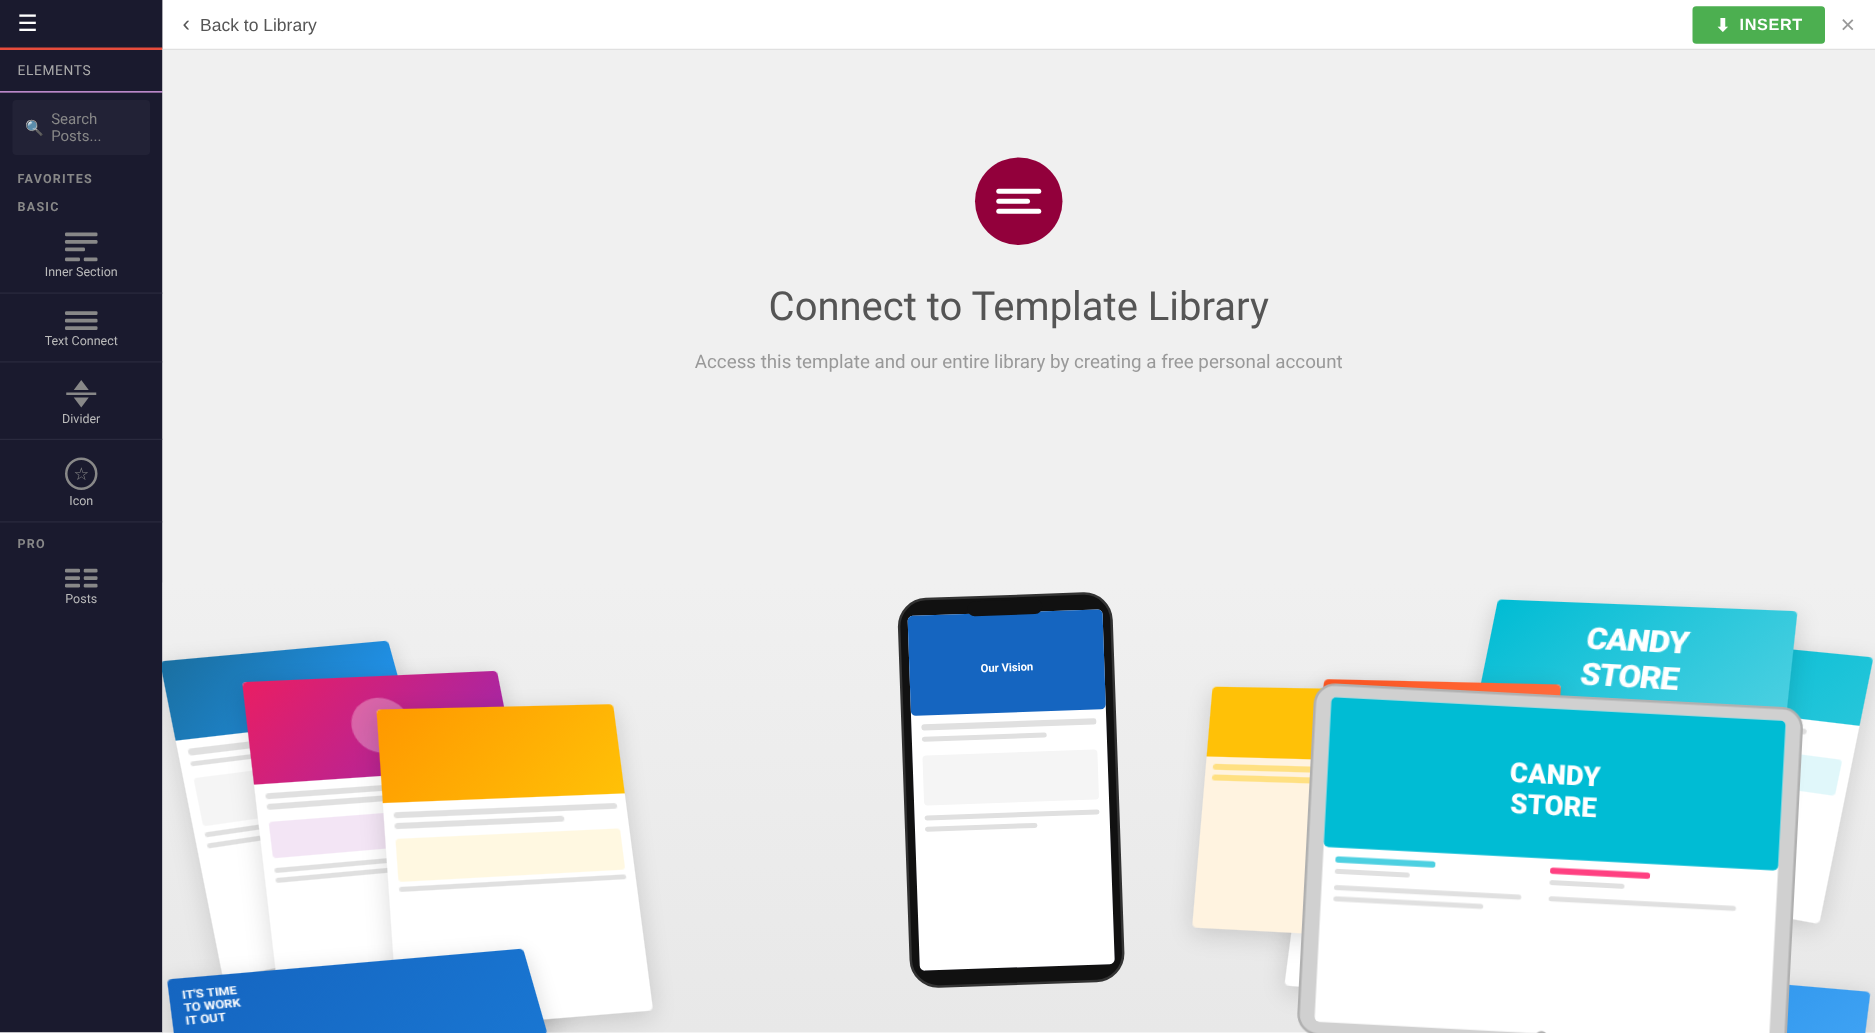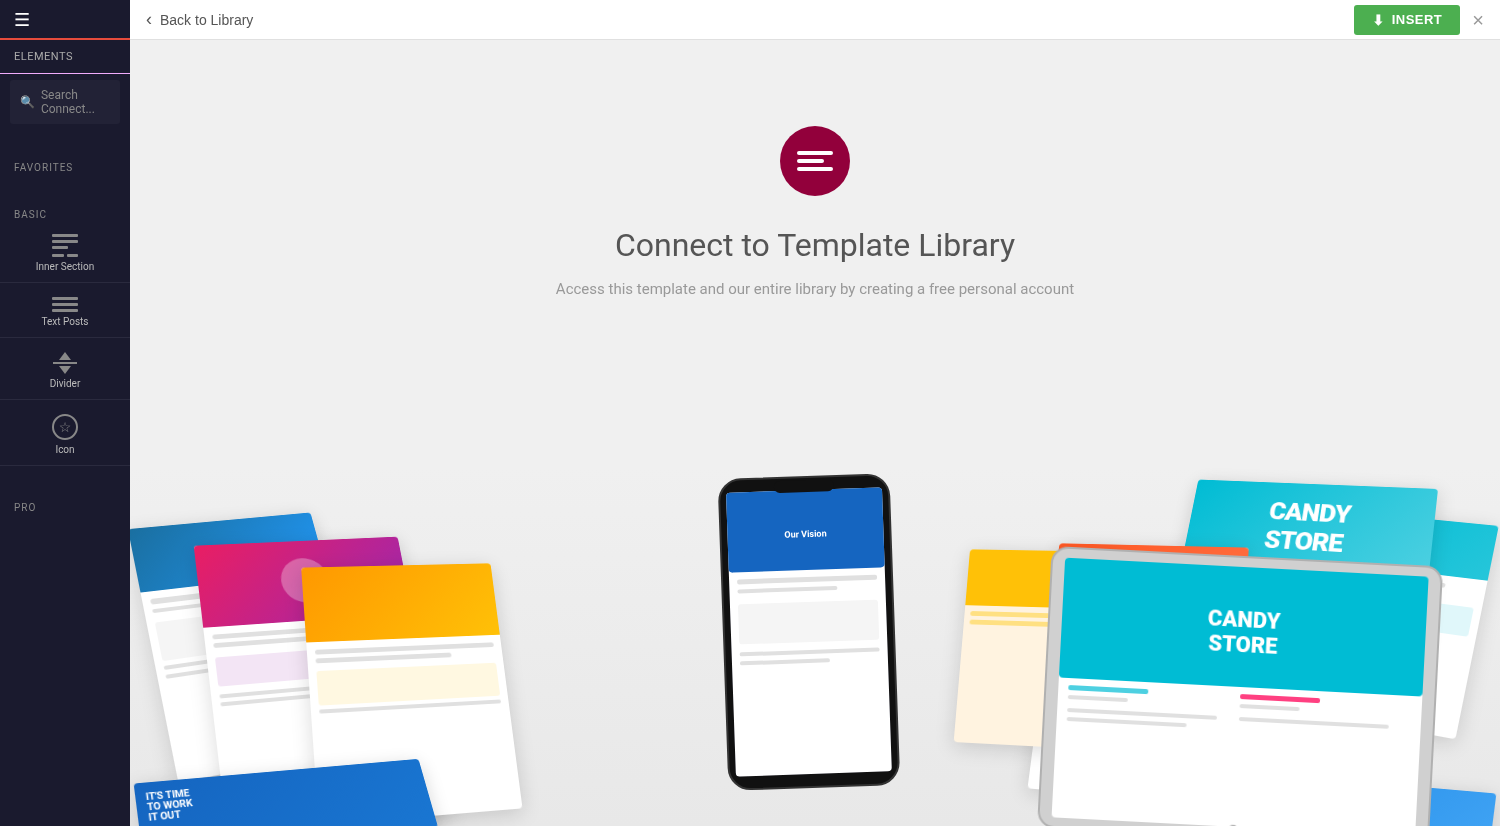--- a/index.html
+++ b/index.html
@@ -43,24 +43,23 @@
       color: #888;
       font-size: 12px;
       background: #222236;
       margin: 6px 10px;
       border-radius: 3px;
     }
     .sidebar-section-label {
       padding: 8px 14px 4px;
       color: #888;
       font-size: 10px;
-      font-weight: 400;
+      font-weight: 700;
       letter-spacing: 1px;
       text-transform: uppercase;
-      margin-top: 24px;
     }
     .sidebar-item {
       display: flex;
       flex-direction: column;
       padding: 10px 6px 6px;
       color: #bbb;
       font-size: 10px;
       gap: 4px;
       cursor: pointer;
     }
@@ -309,21 +308,21 @@
 
 <div class="sidebar">
   <div class="sidebar-header">
     <span class="hamburger-icon">☰</span>
   </div>
   <div class="sidebar-tab">
     <span>ELEMENTS</span>
   </div>
   <div class="sidebar-search">
     <span style="font-size:12px;">🔍</span>
-    <span style="color:#888;font-size:12px;">Search Connect...</span>
+    <span style="color:#888;font-size:12px;">Search Posts...</span>
   </div>
 
   <div class="sidebar-section-label">FAVORITES</div>
 
   <div class="sidebar-section-label">BASIC</div>
 
   <div class="sidebar-item">
     <div class="sidebar-item-icon">
       <div class="icon-lines">
         <span></span>
@@ -341,21 +340,21 @@
   <hr class="sidebar-divider">
 
   <div class="sidebar-item">
     <div class="sidebar-item-icon">
       <div class="icon-lines">
         <span></span>
           <span></span>
           <span></span>
       </div>
     </div>
-    <span style="font-size:10px;color:#bbb;text-align:center;">Text Posts</span>
+    <span style="font-size:10px;color:#bbb;text-align:center;">Text Connect</span>
   </div>
 
   <hr class="sidebar-divider">
 
   <div class="sidebar-item">
     <div class="sidebar-item-icon">
       <div class="icon-divider-shape">
         <div class="arrow-up"></div>
         <div class="line"></div>
         <div class="arrow-down"></div>
@@ -370,20 +369,39 @@
     <div class="sidebar-item-icon">
       <div class="icon-circle-star">☆</div>
     </div>
     <span style="font-size:10px;color:#bbb;text-align:center;">Icon</span>
   </div>
 
   <hr class="sidebar-divider">
 
   <div class="sidebar-section-label">PRO</div>
 
+  <div class="sidebar-item">
+    <div class="sidebar-item-icon">
+      <div class="icon-posts">
+        <div class="row">
+            <span></span>
+            <span></span>
+          </div>
+        <div class="row">
+            <span></span>
+            <span></span>
+          </div>
+        <div class="row">
+            <span></span>
+            <span></span>
+          </div>
+      </div>
+    </div>
+    <span style="font-size:10px;color:#bbb;text-align:center;">Posts</span>
+  </div>
 </div>
 
 <div class="main-area">
 
   <div class="topbar">
     <button class="back-btn">
       <span class="back-arrow">‹</span>
       <span>Back to Library</span>
     </button>
     <div class="topbar-spacer"></div>

